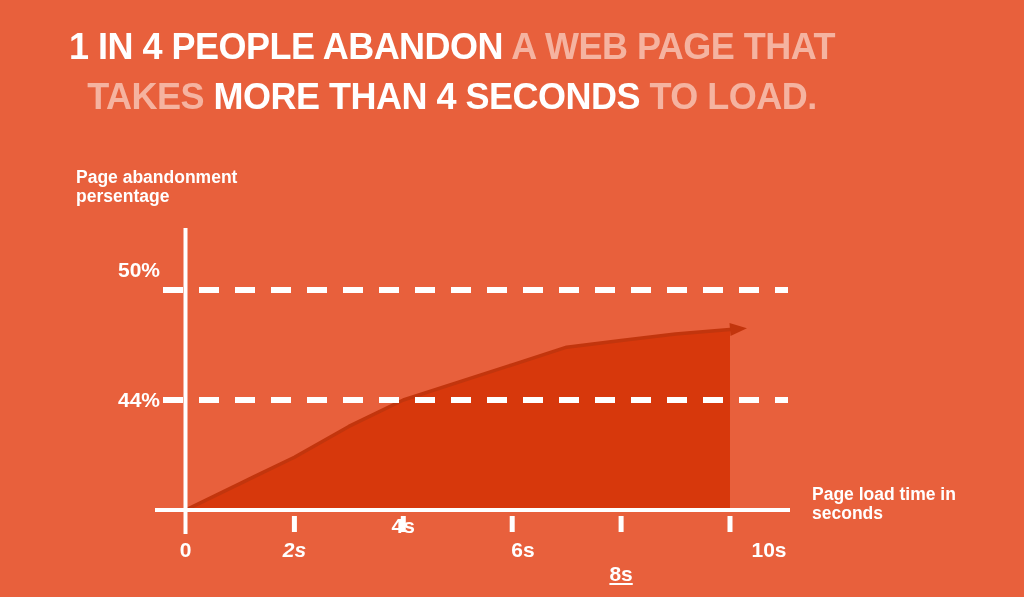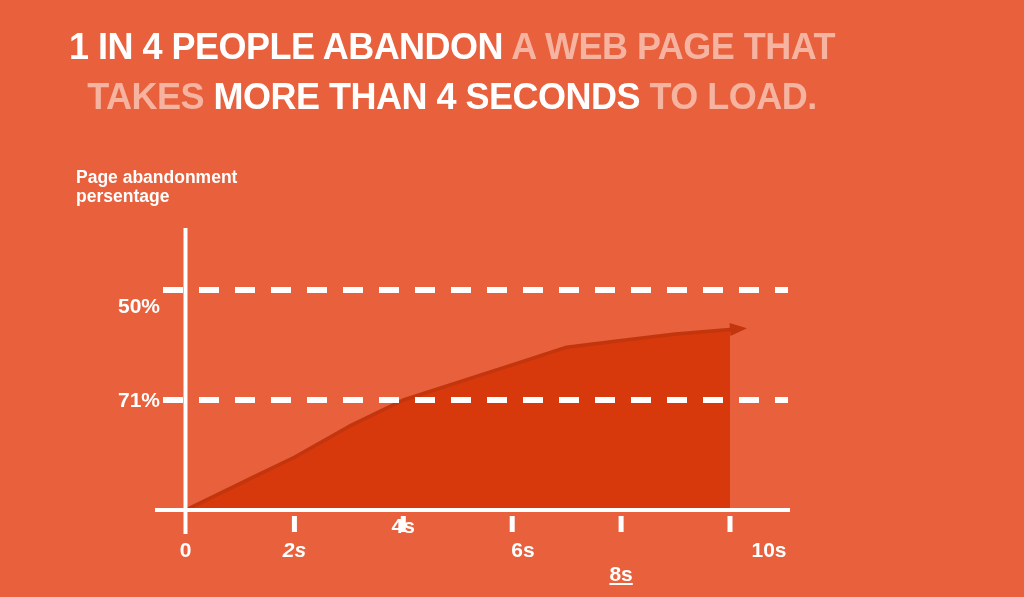--- a/index.html
+++ b/index.html
@@ -116,23 +116,24 @@
         <line x1="294.4" x2="294.4" y1="516" y2="532" stroke="#ffffff" stroke-width="5"></line>
         <line x1="403.3" x2="403.3" y1="516" y2="532" stroke="#ffffff" stroke-width="5"></line>
         <line x1="512.2" x2="512.2" y1="516" y2="532" stroke="#ffffff" stroke-width="5"></line>
         <line x1="621.1" x2="621.1" y1="516" y2="532" stroke="#ffffff" stroke-width="5"></line>
         <line x1="730" x2="730" y1="516" y2="532" stroke="#ffffff" stroke-width="5"></line>
       </g>
   </svg>
 
   <div class="axis-title y-axis-title">Page abandonment persentage</div>
 
+  <div class="axis-title x-axis-title">Page load time in seconds</div>
 
-  <div class="tick-label ytick" id="ylabel-50" style="left:70px; top:258px; width:90px;margin-top:36px;">50%</div>
-  <div class="tick-label ytick" id="ylabel-25" style="left:70px; top:388px; width:90px;">71%</div>
+  <div class="tick-label ytick" id="ylabel-50" style="left:70px; top:258px; width:90px;">50%</div>
+  <div class="tick-label ytick" id="ylabel-25" style="left:70px; top:388px; width:90px;">44%</div>
 
   <div id="xlabels">
       <div class="tick-label" style="left: 135.5px; top: 538px; width: 100px;">0</div>
       <div class="tick-label" style="left: 244.4px; top: 538px; width: 100px; font-style: italic;">2s</div>
       <div class="tick-label" style="left: 353.3px; top: 514px; width: 100px;">4s</div>
       <div class="tick-label" style="left: 473px; top: 538px; width: 100px;">6s</div>
       <div class="tick-label" style="left: 571.1px; top: 562px; width: 100px; text-decoration: underline;">8s</div>
       <div class="tick-label" style="left: 719px; top: 538px; width: 100px;">10s</div>
     </div>
 </div>

